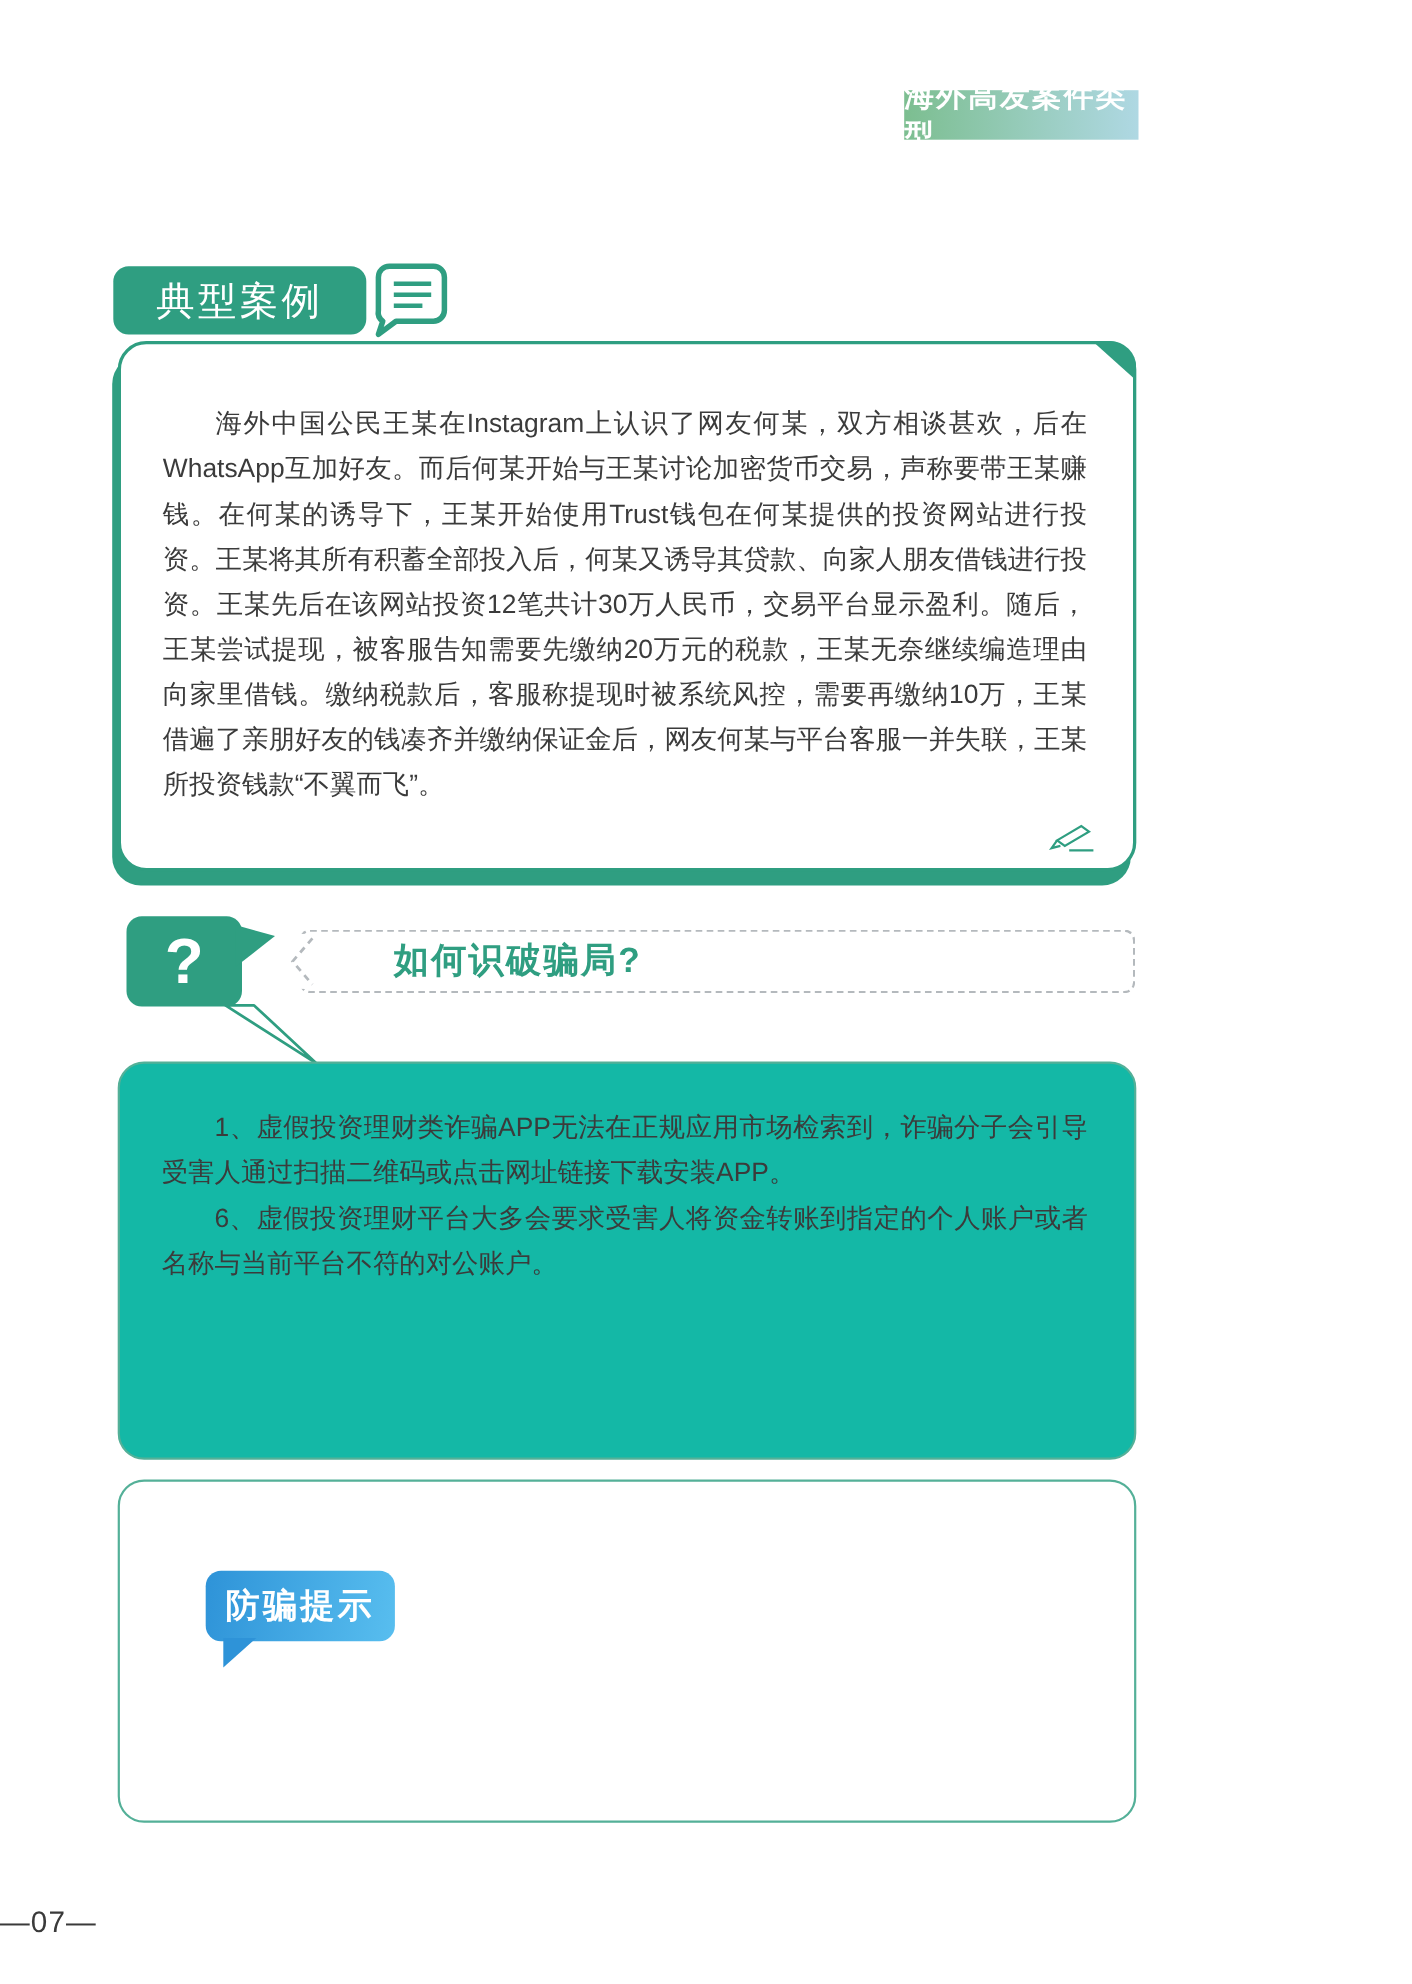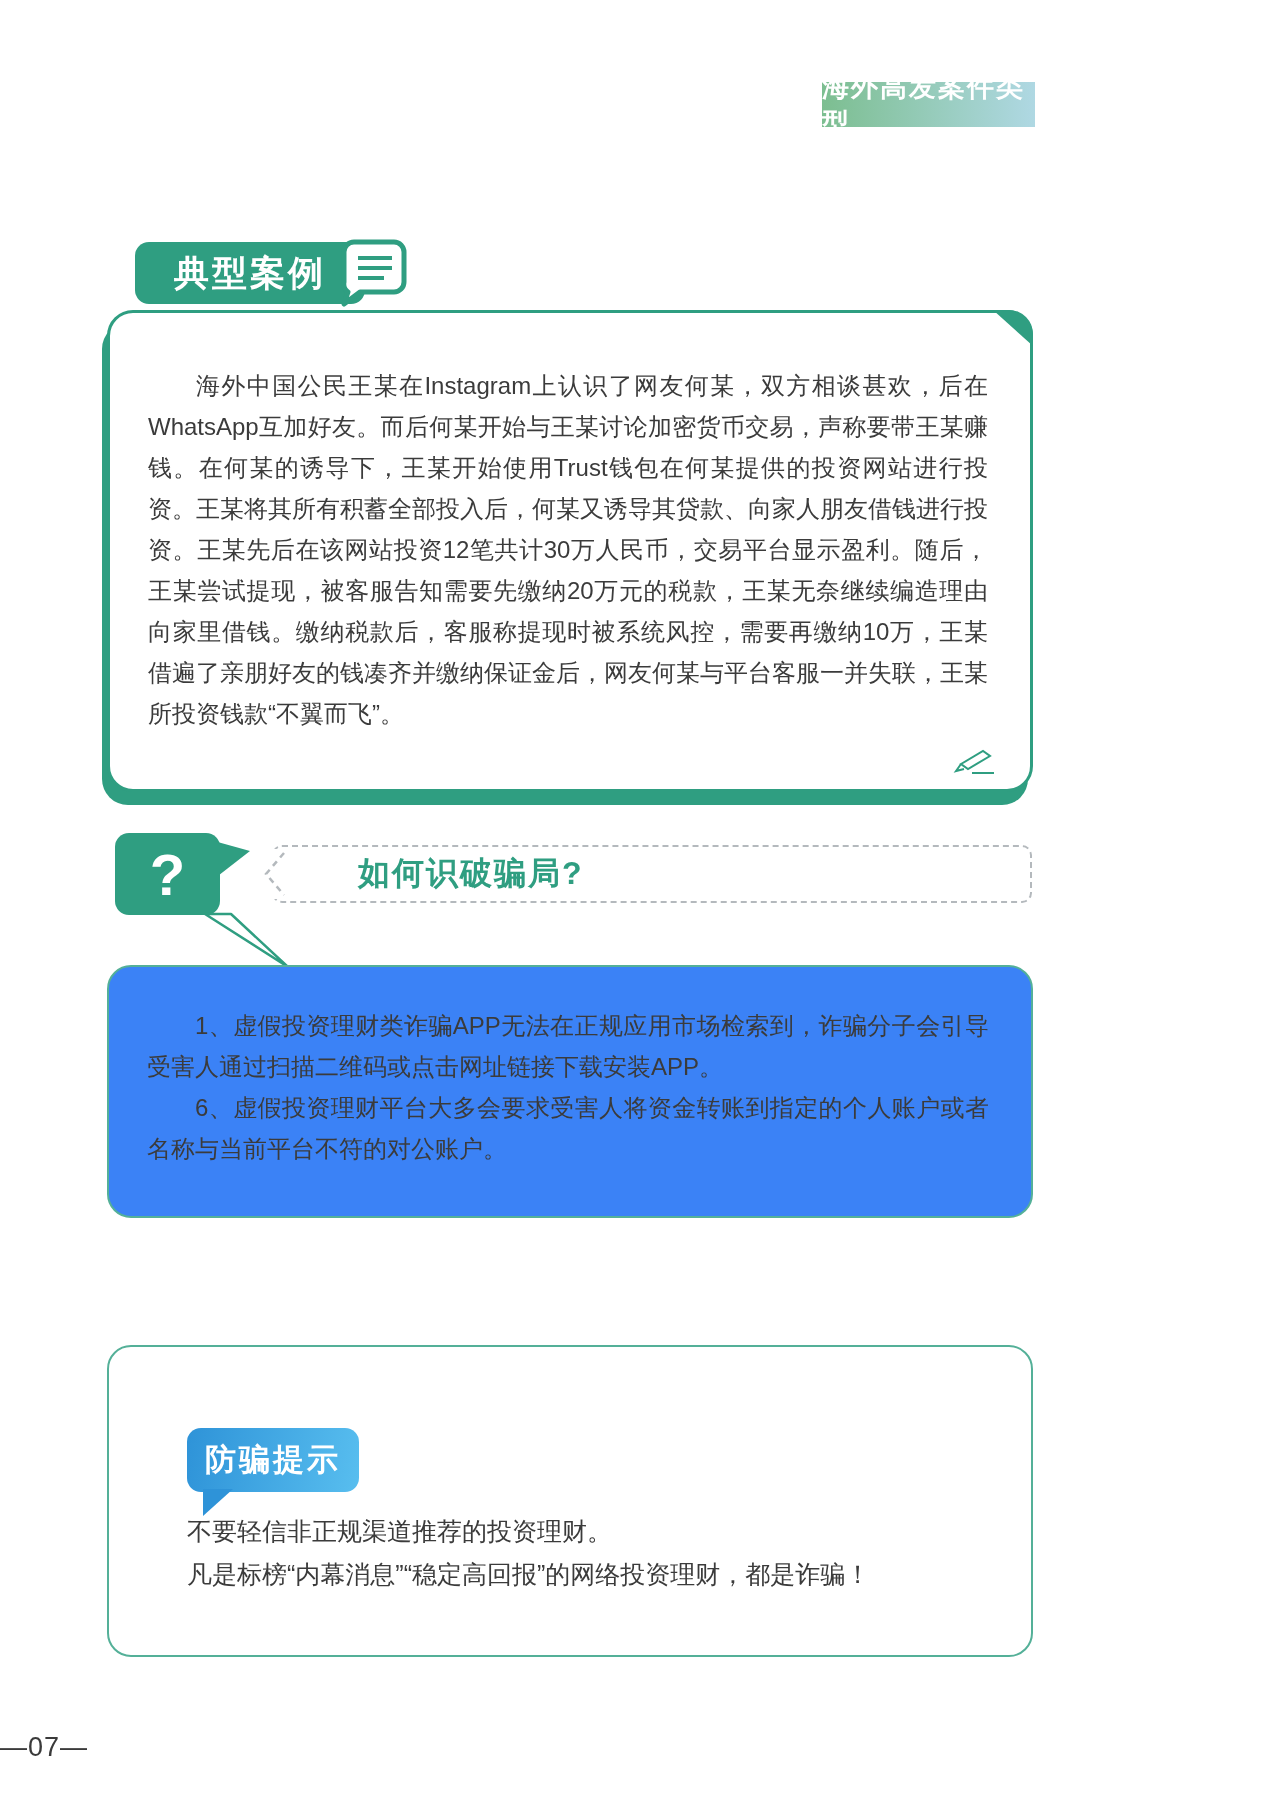--- a/index.html
+++ b/index.html
@@ -28,22 +28,22 @@
     border-top-right-radius:24px;
   }
   .case-body{
     position:absolute;left:38px;right:42px;top:52px;margin:0;
     font-size:24px;line-height:41px;text-align:justify;text-indent:2em;
   }
   .pen-icon{position:absolute;right:34px;bottom:14px;}
   .case-label{
     position:absolute;left:103px;top:242px;width:230px;height:62px;z-index:3;
     background:var(--accent-green,#2F9E81);border-radius:14px;
-    color:#fff;font-size:35px;font-weight:bold;letter-spacing:3px;
-    display:flex;align-items:center;justify-content:center;margin-left:32px;
+    color:#fff;font-size:35px;font-weight:normal;letter-spacing:3px;
+    display:flex;align-items:center;justify-content:center;
   }
   .bubble-icon{position:absolute;left:330px;top:236px;z-index:4;}
   
   .q-icon{
     position:absolute;left:115px;top:833px;width:105px;height:82px;
     background:var(--accent-green,#2F9E81);border-radius:14px;
     display:flex;align-items:center;justify-content:center;
     color:#fff;font-size:58px;font-weight:bold;
   }
   .q-arrow{
@@ -56,22 +56,22 @@
     position:absolute;left:272px;top:845px;width:760px;height:58px;box-sizing:border-box;
     border:2px dashed var(--dashed-border,#B4B9BD);border-radius:10px;
   }
   .q-chevron{position:absolute;left:-14px;top:50%;transform:translateY(-50%);}
   .q-title{
     position:absolute;left:42px;top:50%;transform:translateY(-50%);
     color:var(--accent-green,#2F9E81);font-size:32px;font-weight:bold;letter-spacing:2px;white-space:nowrap;margin-left:42px;
   }
   
   .advice-card{
-    position:absolute;left:107px;top:965px;width:926px;height:253px;box-sizing:border-box;
-    border:2px solid var(--card-border-light,#54B098);border-radius:24px;background:#3b82f6;text-decoration:underline;
+    position:absolute;left:107px;top:965px;width:926px;height:362px;box-sizing:border-box;
+    border:2px solid var(--card-border-light,#54B098);border-radius:24px;background:#14b8a6;text-decoration:underline;
   }
   .advice-card .inner{position:absolute;left:38px;right:42px;top:38px;}
   .advice-point{margin:0;font-size:24px;line-height:41px;text-align:justify;text-indent:2em;}
   
   .tips-card{
     position:absolute;left:107px;top:1345px;width:926px;height:312px;box-sizing:border-box;
     border:2px solid var(--card-border-light,#54B098);border-radius:24px;background:#fff;
   }
   .tips-badge{
     position:absolute;left:78px;top:81px;width:172px;height:64px;
@@ -139,21 +139,17 @@
       <p class="advice-point">1、虚假投资理财类诈骗APP无法在正规应用市场检索到，诈骗分子会引导受害人通过扫描二维码或点击网址链接下载安装APP。</p>
       <p class="advice-point">6、虚假投资理财平台大多会要求受害人将资金转账到指定的个人账户或者名称与当前平台不符的对公账户。</p>
     </div>
   </section>
 
   <section class="tips-card">
     <div class="tips-badge">
       <span>防骗提示</span>
       <div class="tips-tail"></div>
     </div>
-    <div class="tips-lines">
-      <p class="tip-line">不要轻信非正规渠道推荐的投资理财。</p>
-      <p class="tip-line">凡是标榜“内幕消息”“稳定高回报”的网络投资理财，都是诈骗！</p>
-    </div>
   </section>
 
   <div class="page-number">—07—</div>
 
 </div>
 
 </body></html>

